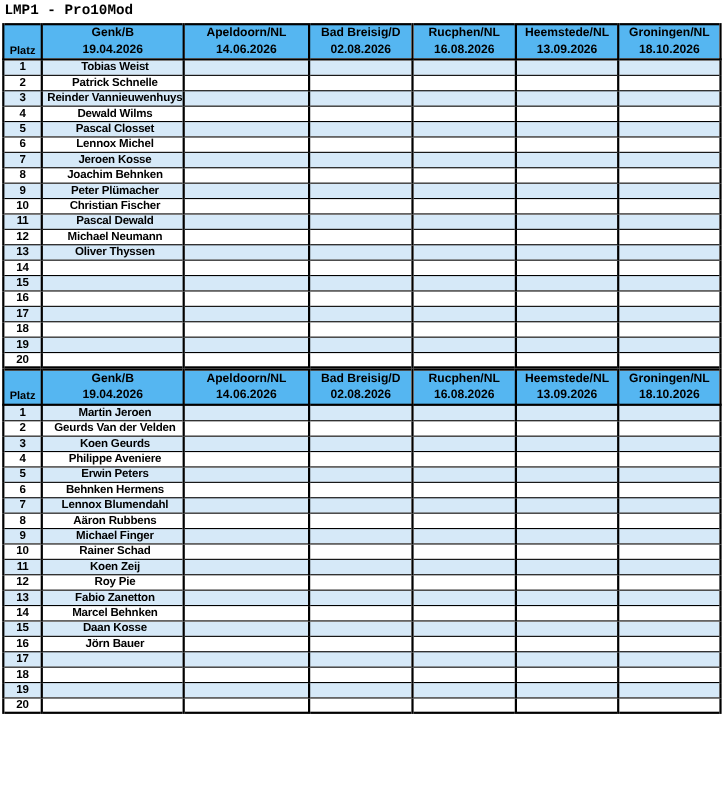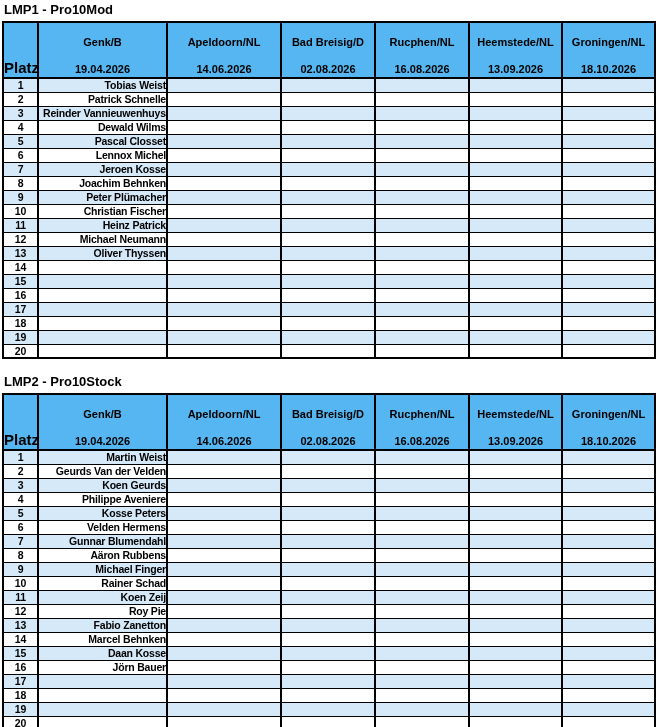--- a/index.html
+++ b/index.html
@@ -13,20 +13,21 @@
   body{background:#ffffff;font-family:"Liberation Sans",sans-serif;}
   .page{
     width:662px;height:727px;background:#ffffff;overflow:hidden;
     color:var(--text);
   }
   .block{margin:0;}
   .title{
     font-size:13px;font-weight:bold;color:var(--text);
     margin:0 0 3px 4px;padding-top:2px;line-height:16px;
     letter-spacing:0px;
+    font-family:Liberation Mono, monospace;
   }
   .block + .block .title{margin-top:13px;}
   table.standings{
     table-layout:fixed;border-collapse:collapse;
     width:652px;margin-left:2px;
     border:2px solid var(--border);
   }
   .col-platz{width:35px;}
   .col-e0{width:129px;}
   .col-e1{width:114px;}
@@ -45,32 +46,32 @@
     background:var(--header-blue);
     border-bottom-width:2px;
     height:31px;
     font-size:11px;
     text-align:center;
     vertical-align:middle;
   }
   table.standings thead th.platz-h{
     vertical-align:bottom;
     padding-bottom:1px;
-    font-size:15px;
-  }
-  .event-name,.event-date{line-height:15px;margin-top:12px;}
+    font-size:10px;
+  }
+  .event-name,.event-date{line-height:15px;}
   table.standings tbody td{
     height:14px;
     font-size:10.5px;
     letter-spacing:-0.2px;
   }
   table.standings tbody tr:nth-child(odd) td{background:var(--row-alt);}
   table.standings tbody tr:nth-child(even) td{background:var(--row-plain);}
   td.platz{text-align:center;font-size:10.5px;}
-  td.name{text-align:right;padding-left:4px;}
+  td.name{text-align:center;padding-left:4px;}
 </style>
 </head>
 <body>
 
 <div class="page">
 
   <section class="block">
     <h2 class="title">LMP1 - Pro10Mod</h2>
     <table class="standings">
         <colgroup>
@@ -197,21 +198,21 @@
             <td class="platz">10</td>
             <td class="name">Christian Fischer</td>
             <td></td>
             <td></td>
             <td></td>
             <td></td>
             <td></td>
           </tr>
           <tr>
             <td class="platz">11</td>
-            <td class="name">Heinz Patrick</td>
+            <td class="name">Pascal Dewald</td>
             <td></td>
             <td></td>
             <td></td>
             <td></td>
             <td></td>
           </tr>
           <tr>
             <td class="platz">12</td>
             <td class="name">Michael Neumann</td>
             <td></td>
@@ -290,21 +291,20 @@
             <td></td>
             <td></td>
             <td></td>
             <td></td>
           </tr>
         </tbody>
       </table>
   </section>
 
   <section class="block">
-    <h2 class="title">LMP2 - Pro10Stock</h2>
     <table class="standings">
         <colgroup>
           <col class="col-platz">
           <col class="col-e0">
           <col class="col-e1">
           <col class="col-e2">
           <col class="col-e3">
           <col class="col-e4">
           <col class="col-e5">
         </colgroup>
@@ -333,21 +333,21 @@
             </th>
             <th>
               <div class="event-name">Groningen/NL</div>
               <div class="event-date">18.10.2026</div>
             </th>
           </tr>
         </thead>
         <tbody>
           <tr>
             <td class="platz">1</td>
-            <td class="name">Martin Weist</td>
+            <td class="name">Martin Jeroen</td>
             <td></td>
             <td></td>
             <td></td>
             <td></td>
             <td></td>
           </tr>
           <tr>
             <td class="platz">2</td>
             <td class="name">Geurds Van der Velden</td>
             <td></td>
@@ -369,39 +369,39 @@
             <td class="platz">4</td>
             <td class="name">Philippe Aveniere</td>
             <td></td>
             <td></td>
             <td></td>
             <td></td>
             <td></td>
           </tr>
           <tr>
             <td class="platz">5</td>
-            <td class="name">Kosse Peters</td>
+            <td class="name">Erwin Peters</td>
             <td></td>
             <td></td>
             <td></td>
             <td></td>
             <td></td>
           </tr>
           <tr>
             <td class="platz">6</td>
-            <td class="name">Velden Hermens</td>
+            <td class="name">Behnken Hermens</td>
             <td></td>
             <td></td>
             <td></td>
             <td></td>
             <td></td>
           </tr>
           <tr>
             <td class="platz">7</td>
-            <td class="name">Gunnar Blumendahl</td>
+            <td class="name">Lennox Blumendahl</td>
             <td></td>
             <td></td>
             <td></td>
             <td></td>
             <td></td>
           </tr>
           <tr>
             <td class="platz">8</td>
             <td class="name">Aäron Rubbens</td>
             <td></td>

